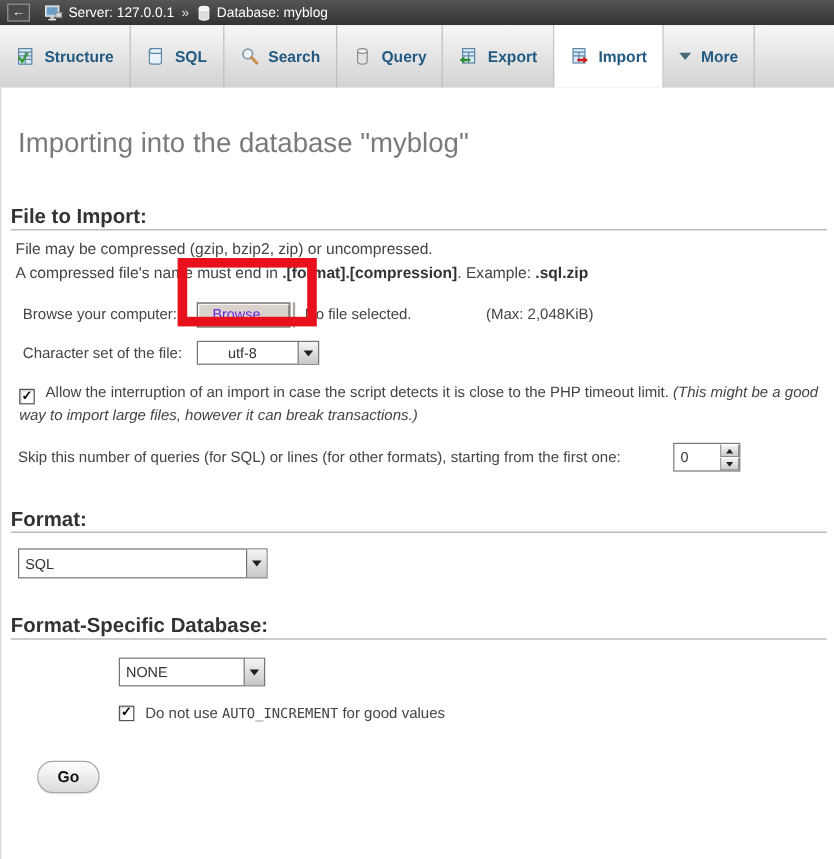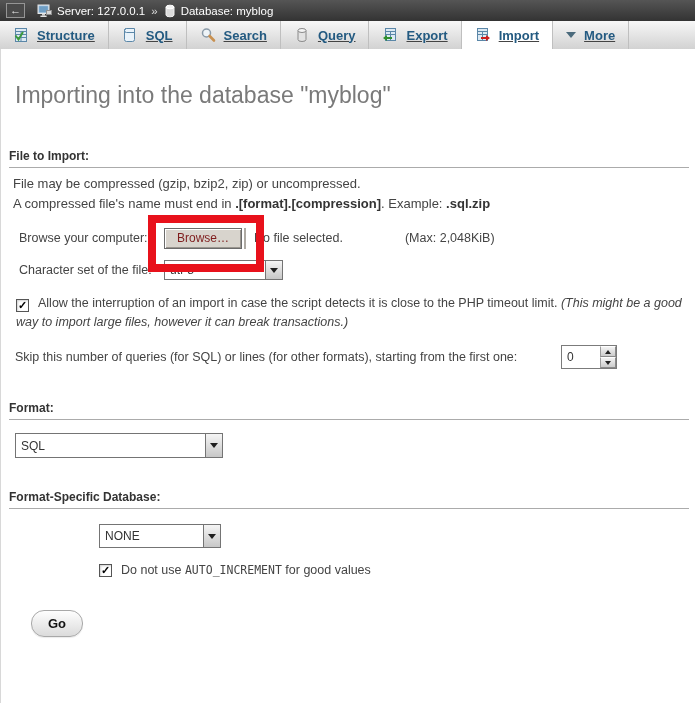--- a/index.html
+++ b/index.html
@@ -21,23 +21,22 @@
     width:19px; height:15px; border:1px solid #959595; background:#4a4a4a;
     color:#e9e9e9; display:flex; align-items:center; justify-content:center;
     font-size:11px; line-height:1; margin-right:7px; cursor:pointer;
   }
   .bicon { display:inline-flex; align-items:center; }
   .btext { cursor:pointer; white-space:nowrap; }
   .bsep { color:#ddd; padding:0 1px; }
 
   
   .tabbar {
-    height:28px; display:flex; align-items:stretch;
+    height:52px; display:flex; align-items:stretch;
     background:linear-gradient(#f7f7f7,#d2d2d2);
-    text-decoration:underline;
   }
   .tab {
     display:flex; align-items:center; gap:8px; padding:0 13px;
     border-right:1px solid #bfbfbf; cursor:pointer;
     color:#235a81; font-size:13px; font-weight:bold; white-space:nowrap;
   }
   .tab.active { background:#fff; }
   .ticon { display:inline-flex; width:16px; height:16px; }
   .more-arrow {
     width:0; height:0; display:inline-block;
@@ -47,33 +46,33 @@
 
   
   .content { position:relative; height:654px; border-left:1px solid #d8d8d8; }
   h1 {
     margin:0; padding:33px 0 0 14px;
     font-size:23px; line-height:27px; font-weight:normal; color:#7a7a7a;
   }
   .sect {
     margin:40px 6px 0 8px; padding-bottom:3px;
     border-bottom:1px solid #ababab;
-    font-size:12px; line-height:15px; font-weight:bold; color:#333;
+    font-size:17px; line-height:15px; font-weight:bold; color:#333;
   }
   .sect.mt32 { margin-top:32px; }
   .sect.mt31 { margin-top:31px; }
   .para { margin:6px 10px 0 12px; font-size:13px; line-height:20px; }
   .para b { color:#333; }
 
   .row { display:flex; align-items:center; font-size:12.5px; }
   .browse-row { margin:12px 0 0 18px; height:24px; }
   .lab-145 { width:145px; }
   .btn-browse {
     height:21px; padding:0 12px; display:flex; align-items:center;
-    background:#d8d4cd; border:1px solid #6b6b6b; color:#7f1d1d; font-size:12px;
+    background:#d8d4cd; border:1px solid #6b6b6b; color:#6d28d9; font-size:12px;
     box-shadow:inset 1px 1px 0 #fff, inset -1px -1px 0 #99958e; cursor:pointer;
   }
   .file-divider { width:2px; height:21px; background:#aeaaa3; margin-left:2px; }
   .nofile { margin-left:8px; }
   .max-label { margin-left:62px; }
 
   .charset-row { margin:9px 0 0 18px; height:22px; }
 
   .dd {
     display:inline-flex; align-items:stretch; height:20px;
@@ -243,21 +242,21 @@
     <div class="row browse-row">
       <span class="lab-145">Browse your computer:</span>
       <span class="btn-browse">Browse…</span>
       <span class="file-divider"></span>
       <span class="nofile">No file selected.</span>
       <span class="max-label">(Max: 2,048KiB)</span>
     </div>
 
     <div class="row charset-row">
       <span class="lab-145">Character set of the file:</span>
-      <span class="dd" style="width:119px;">
+      <span class="dd" style="width:102px;padding-left:20px;">
         <span class="dd-val">utf-8</span>
         <span class="dd-btn">
             <span class="dd-arrow"></span>
           </span>
       </span>
     </div>
 
     <p class="cb-para"><span class="cb">
           <span>✓</span>
         </span><span>Allow the interruption of an import in case the script detects it is close to the PHP timeout limit. </span><i>(This might be a good way to import large files, however it can break transactions.)</i></p>

